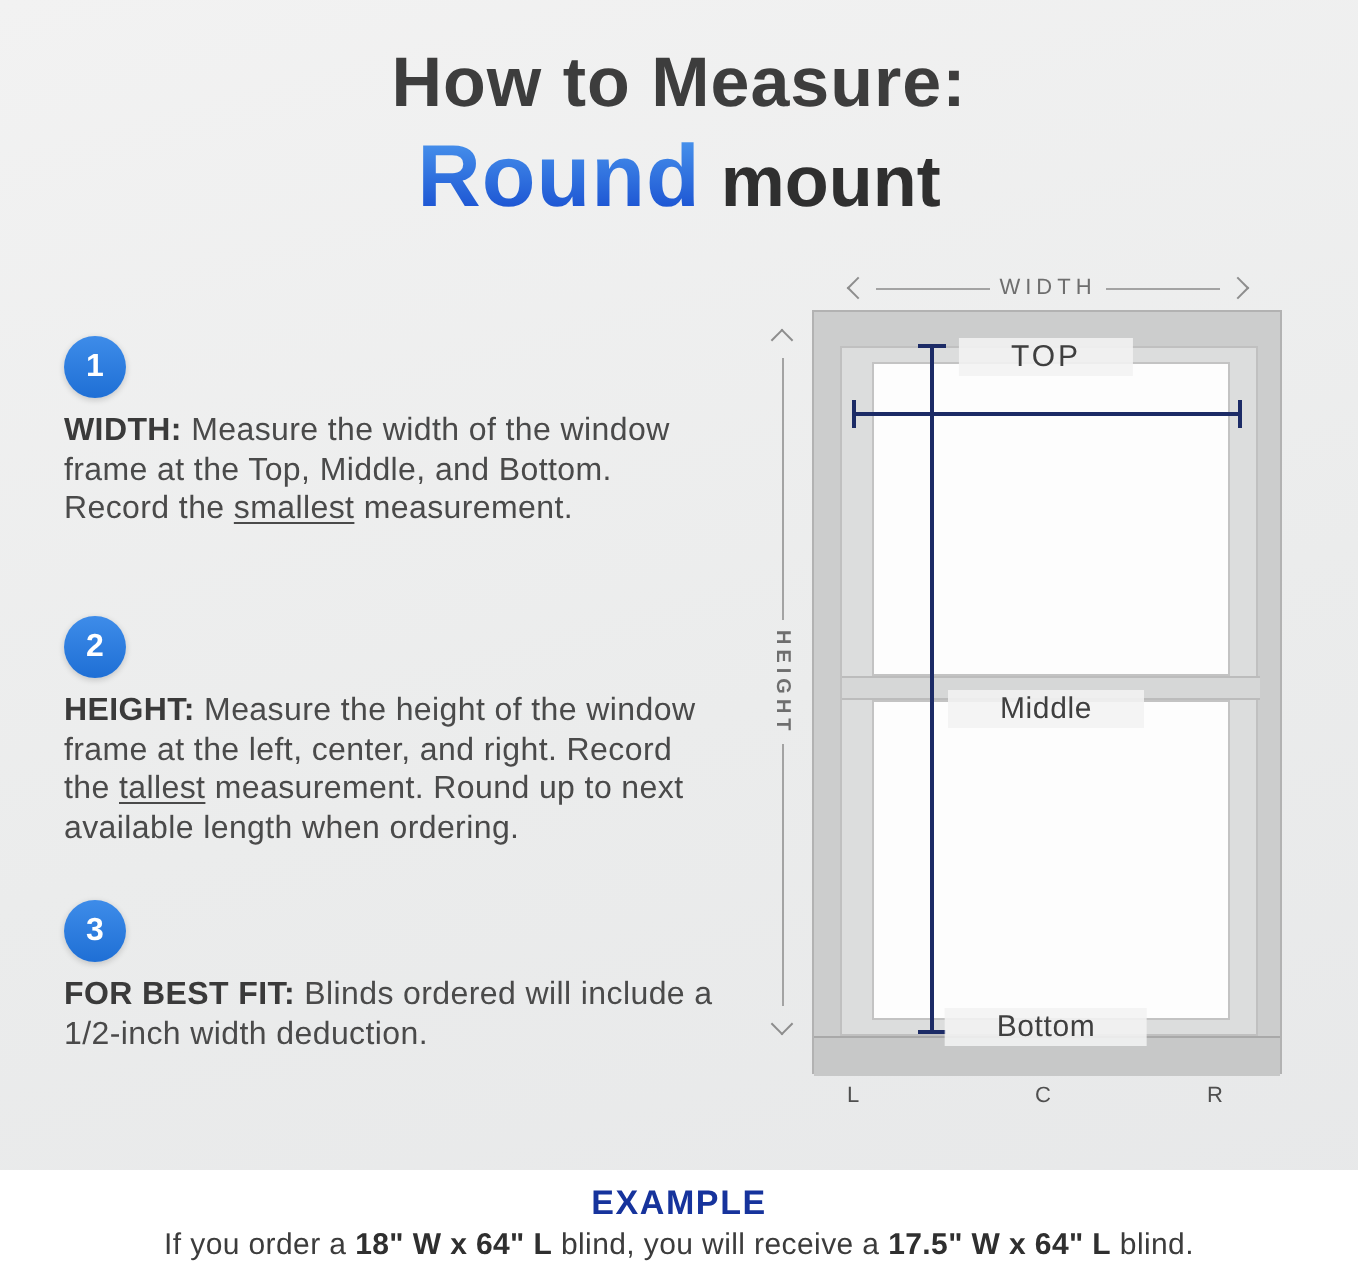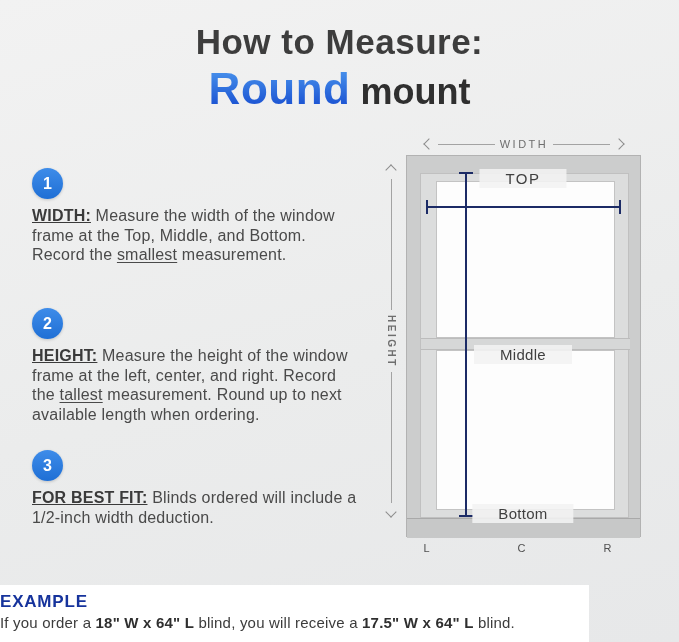--- a/index.html
+++ b/index.html
@@ -21,21 +21,21 @@
   .steps { position:absolute; left:32px; top:168px; width:348px; height:390px; }
   .step { position:absolute; left:0; width:100%; }
   .step.s1 { top:0; } .step.s2 { top:140px; } .step.s3 { top:282px; }
   .badge { width:31px; height:31px; border-radius:50%;
            background:linear-gradient(180deg,#3e8ce9,#1f6fd5);
            box-shadow:0 1px 3px rgba(0,0,0,.18);
            display:flex; align-items:center; justify-content:center; }
   .badge span { color:#fff; font-size:16px; font-weight:700; }
   .step-text { margin-top:7px; width:330px; font-size:16px; line-height:19.5px;
                color:#4a4a4a; letter-spacing:.2px; }
-  .step-text strong { color:#3a3a3a; font-weight:700;text-decoration:underline; }
+  .step-text strong { color:#3a3a3a; font-weight:700; }
   .u { text-decoration:underline; text-underline-offset:2px; }
 
   
   .diagram { position:absolute; left:380px; top:130px; width:299px; height:450px; }
 
   .w-arrow { position:absolute; left:45px; top:7px; width:198px; height:14px;
              display:flex; align-items:center; gap:5px; }
   .arr-line { flex:1; height:1px; background:#a3a3a3; }
   .w-label { font-size:11px; color:#6e6e6e; letter-spacing:2.5px; font-weight:400; }
 
@@ -78,22 +78,22 @@
           line-height:19px; font-size:15px; color:#3f3f3f; white-space:nowrap; z-index:6; }
   .chip-top { top:39px; letter-spacing:1.5px; }
   .chip-middle { top:215px; letter-spacing:.3px; }
   .chip-bottom { top:374px; letter-spacing:.3px; }
 
   .marker { position:absolute; top:412px; width:22px; text-align:center;
             font-size:11px; color:#4f4f4f; letter-spacing:1px; }
   .marker-l { left:36px; } .marker-c { left:131px; } .marker-r { left:217px; }
 
   
-  .footer { position:absolute; left:0; bottom:0; width:589px; height:57px;
-            background:#ffffff; }
+  .footer { position:absolute; left:0; bottom:0; width:679px; height:57px;
+            background:#ffffff; text-align:center; }
   .footer-heading { margin-top:7px; font-size:17px; font-weight:700;
                     color:#16339c; letter-spacing:.8px; }
   .footer-text { margin-top:2px; font-size:15px; color:#3c3c3c; letter-spacing:.2px; }
   .footer-text strong { color:#2f2f2f; font-weight:700; }
 </style>
 </head>
 <body>
 
 <div class="page">
 

